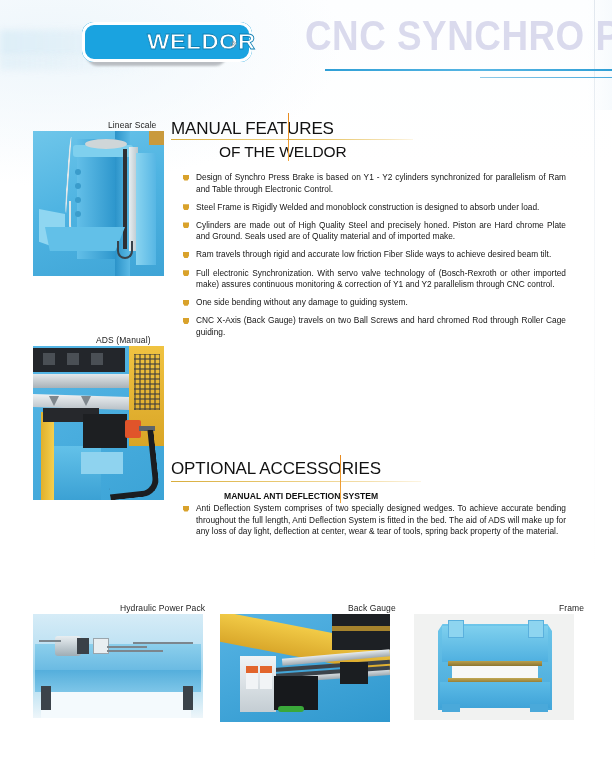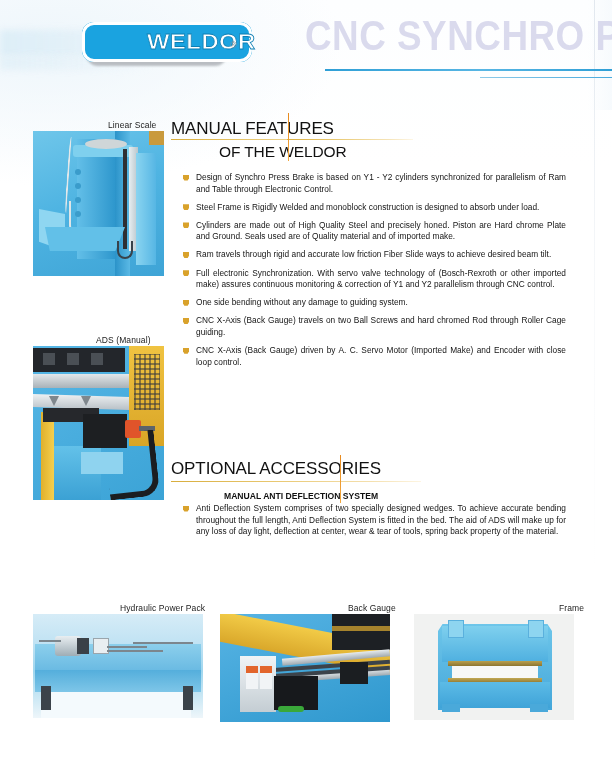--- a/index.html
+++ b/index.html
@@ -302,21 +302,20 @@
   <div class="orange-vline" style="left:288px;top:113px;height:48px;"></div>
 
   <ul class="features" style="left:183px;top:172px;width:383px;">
     <li>Design of Synchro Press Brake is based on Y1 - Y2 cylinders synchronized for parallelism of Ram and Table through Electronic Control.</li>
     <li>Steel Frame is Rigidly Welded and monoblock construction is designed to absorb under load.</li>
     <li>Cylinders are made out of High Quality Steel and precisely honed. Piston are Hard chrome Plate and Ground. Seals used are of Quality material and of imported make.</li>
     <li>Ram travels through rigid and accurate low friction Fiber Slide ways to achieve desired beam tilt.</li>
     <li>Full electronic Synchronization. With servo valve technology of (Bosch-Rexroth or other imported make) assures continuous monitoring &amp; correction of Y1 and Y2 parallelism through CNC control.</li>
     <li>One side bending without any damage to guiding system.</li>
     <li>CNC X-Axis (Back Gauge) travels on two Ball Screws and hard chromed Rod through Roller Cage guiding.</li>
-    <li>CNC X-Axis (Back Gauge) driven by A. C. Servo Motor (Imported Make) and Encoder with close loop control.</li>
   </ul>
 
   <div class="sect-head" style="left:171px;top:459px;">OPTIONAL ACCESSORIES</div>
   <div class="gold-rule" style="left:171px;top:481px;width:250px;"></div>
   <div class="orange-vline" style="left:340px;top:455px;height:48px;"></div>
 
   <div class="sub-head" style="left:198px;top:491px;padding-left:26px;">MANUAL ANTI DEFLECTION SYSTEM</div>
 
   <ul class="features" style="left:183px;top:503px;width:383px;">
     <li>Anti Deflection System comprises of two specially designed wedges. To achieve accurate bending throughout the full length, Anti Deflection System is fitted in the bed. The aid of ADS will make up for any loss of day light, deflection at center, wear &amp; tear of tools, spring back property of the material.</li>

